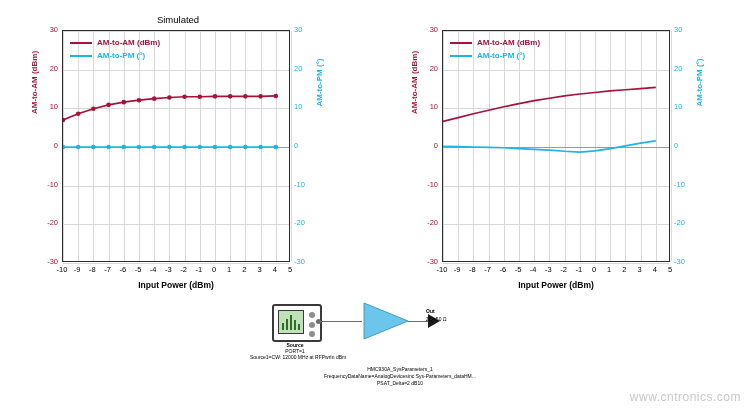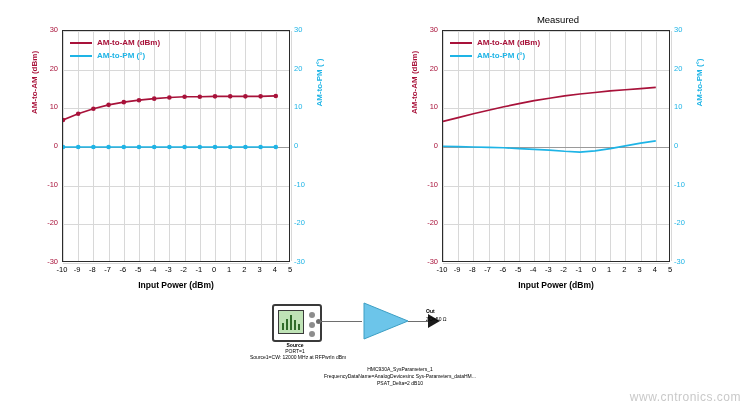--- a/index.html
+++ b/index.html
@@ -68,20 +68,21 @@
   }
   .wm{
     position:absolute;right:8px;bottom:6px;font-size:12px;color:#c9c9c9;
     font-family:"Liberation Sans", sans-serif;letter-spacing:.5px;
   }
 </style>
 </head>
 <body>
 
 <div class="panel left">
+  <div class="panel-title">Simulated</div>
 
   <div class="ytitle-left">AM-to-AM (dBm)</div>
   <div class="ytitle-right">AM-to-PM (°)</div>
 
   <div class="plot" id="plot-left">
       <div class="grid-v" style="left: 0px;"></div>
       <div class="grid-v" style="left: 15.2px;"></div>
       <div class="grid-v" style="left: 30.4px;"></div>
       <div class="grid-v" style="left: 45.6px;"></div>
       <div class="grid-v" style="left: 60.8px;"></div>
@@ -177,21 +178,20 @@
     <div class="ylab-right" style="left: 286px; top: 133px;">0</div>
     <div class="ylab-left" style="left: 24px; top: 171.667px;">-10</div>
     <div class="ylab-right" style="left: 286px; top: 171.667px;">-10</div>
     <div class="ylab-left" style="left: 24px; top: 210.333px;">-20</div>
     <div class="ylab-right" style="left: 286px; top: 210.333px;">-20</div>
     <div class="ylab-left" style="left: 24px; top: 249px;">-30</div>
     <div class="ylab-right" style="left: 286px; top: 249px;">-30</div>
   </div>
 
 <div class="panel right">
-  <div class="panel-title">Measured</div>
 
   <div class="ytitle-left">AM-to-AM (dBm)</div>
   <div class="ytitle-right">AM-to-PM (°)</div>
 
   <div class="plot" id="plot-right">
       <div class="grid-v" style="left: 0px;"></div>
       <div class="grid-v" style="left: 15.2px;"></div>
       <div class="grid-v" style="left: 30.4px;"></div>
       <div class="grid-v" style="left: 45.6px;"></div>
       <div class="grid-v" style="left: 60.8px;"></div>

